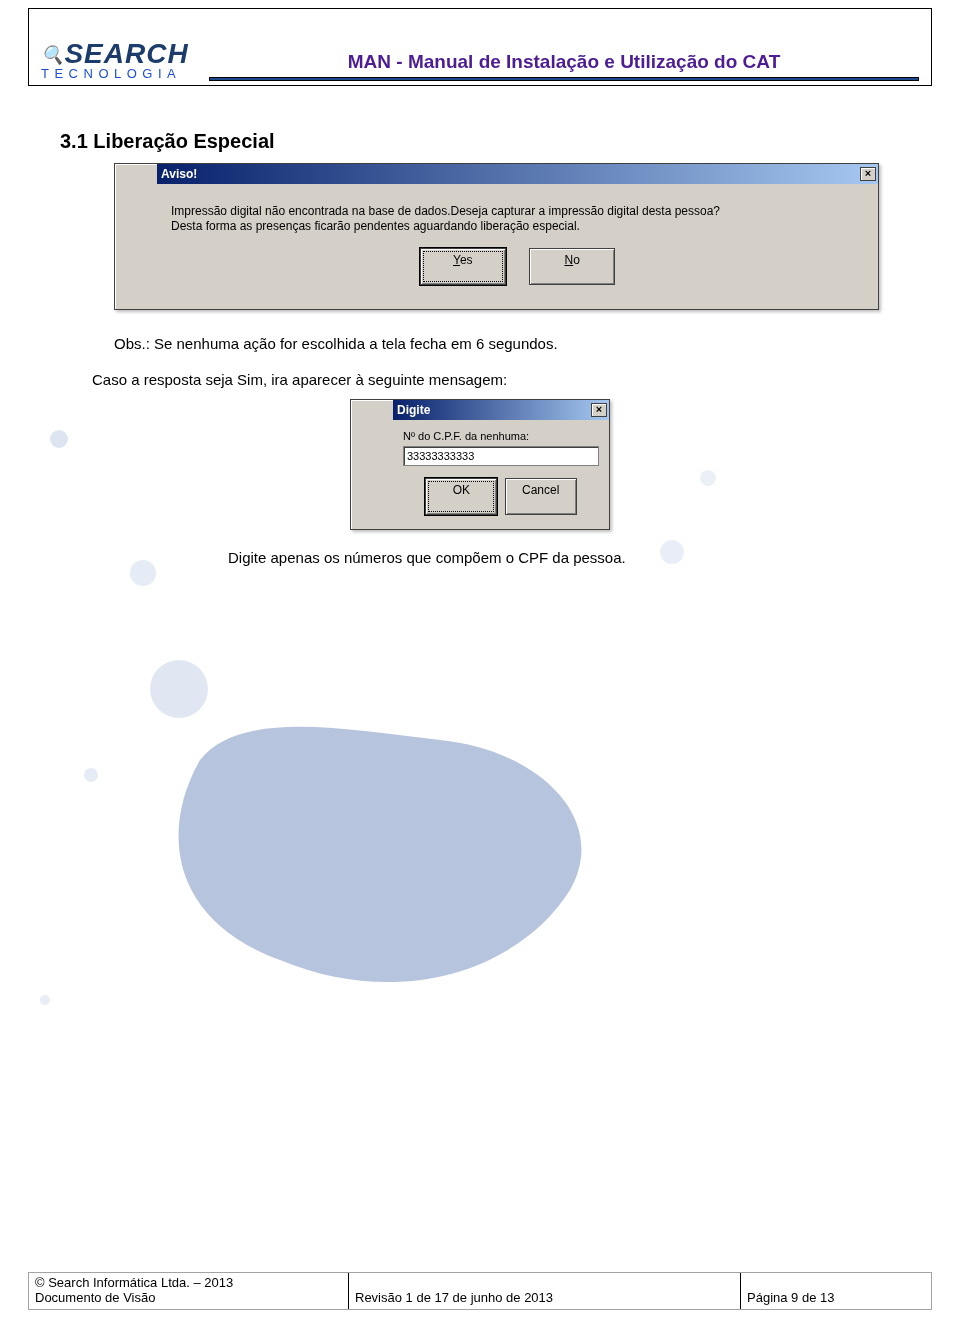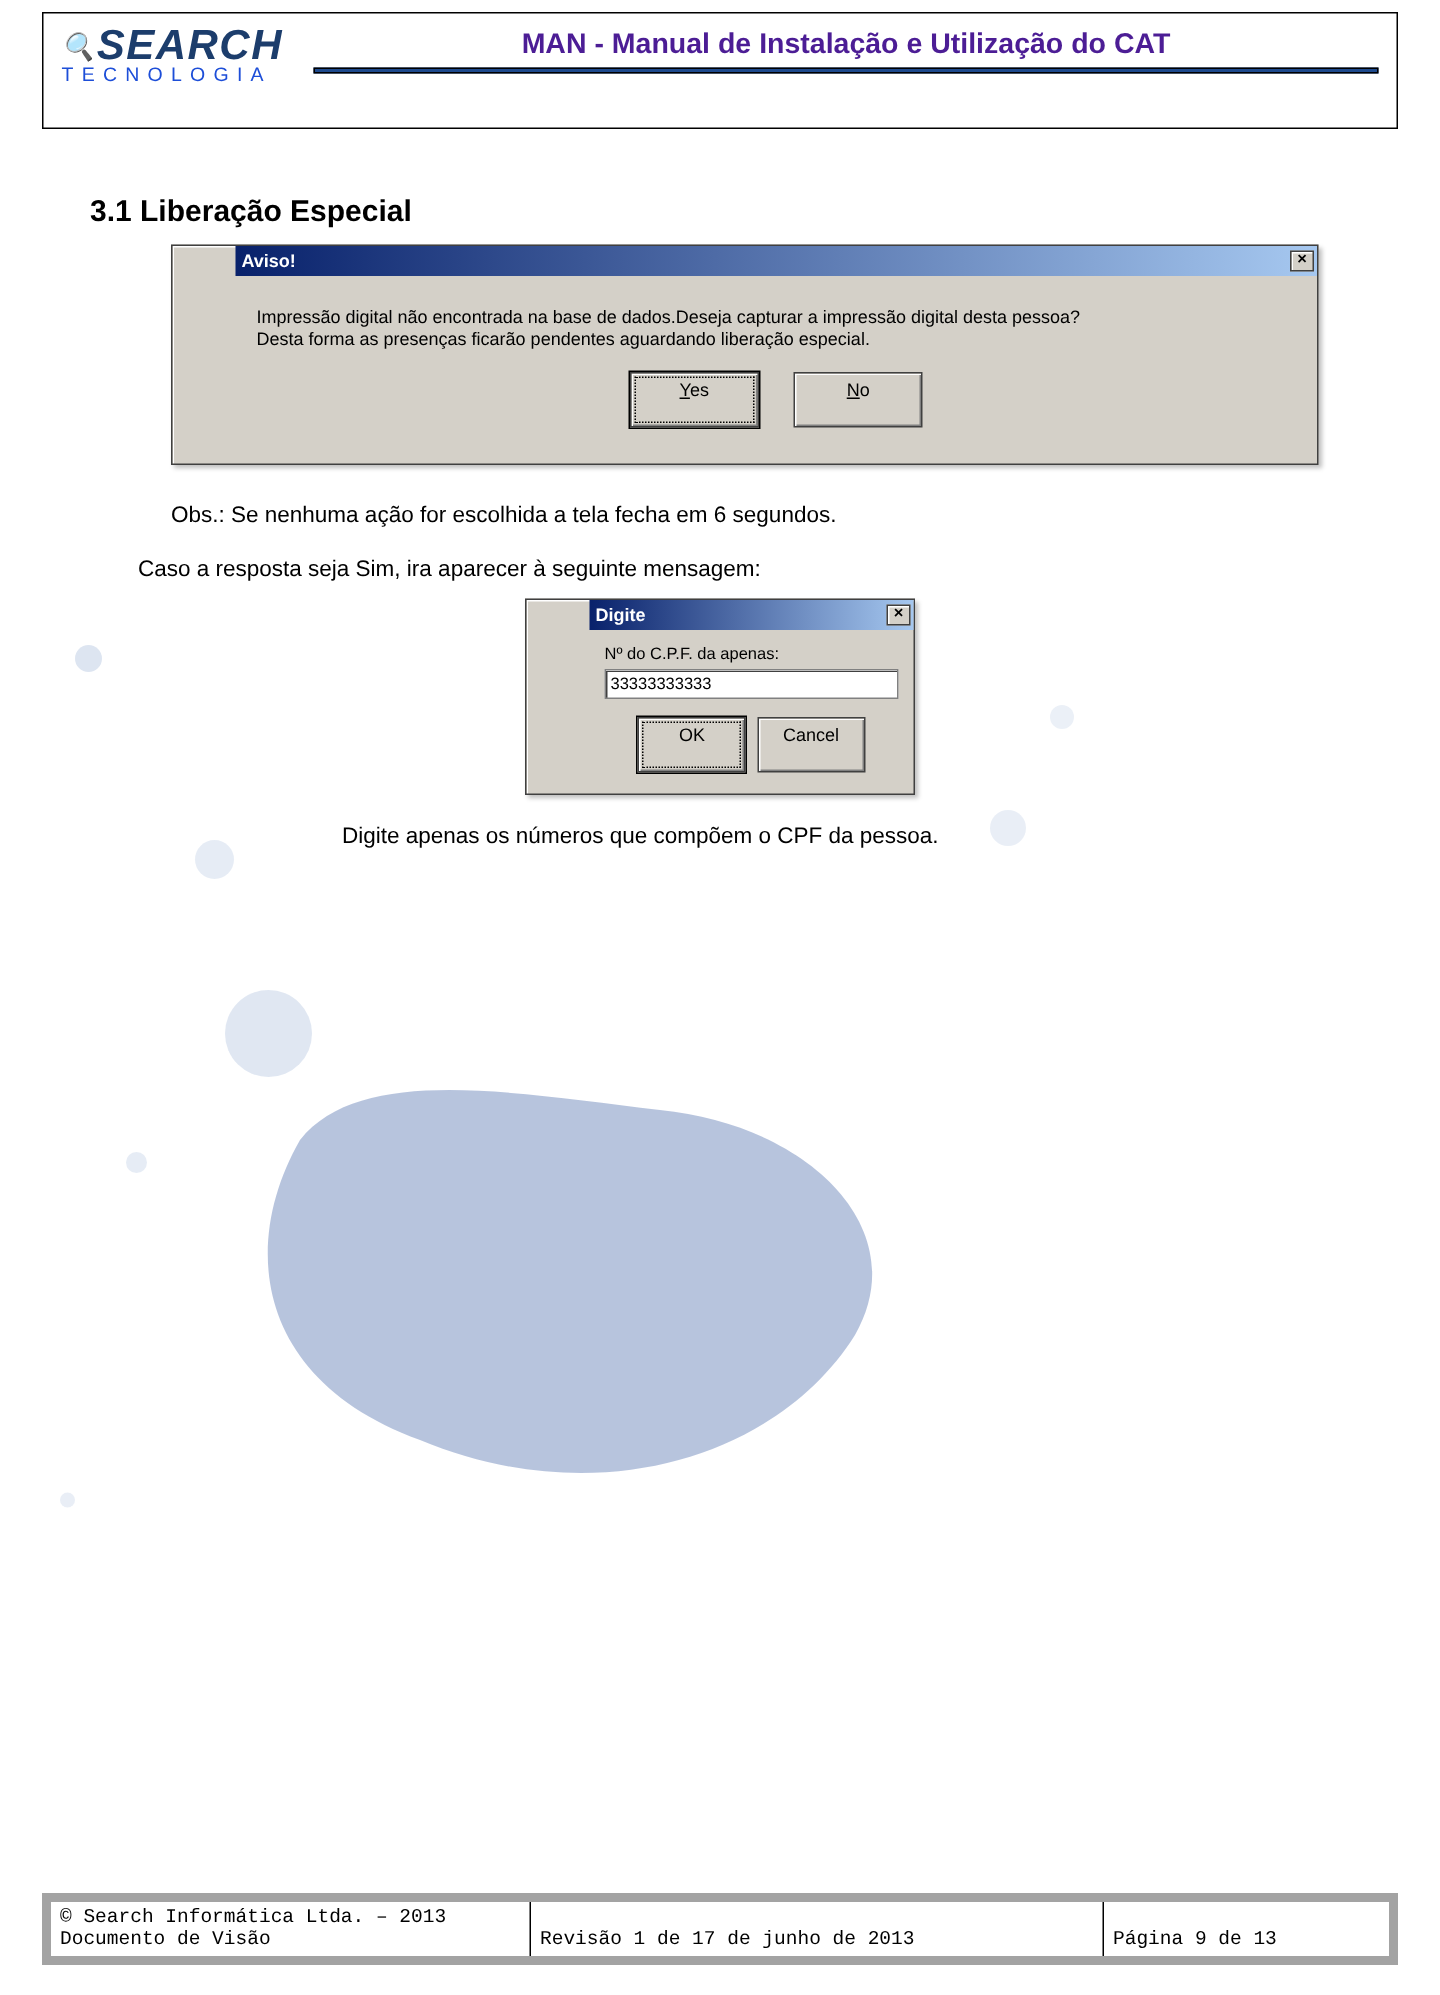--- a/index.html
+++ b/index.html
@@ -12,21 +12,21 @@
   }
   
   .bg-shapes { position: absolute; inset: 0; z-index: 0; pointer-events: none; }
   .dot { position: absolute; border-radius: 50%; background: #c7d4e8; opacity: 0.6; }
   .page { position: relative; z-index: 1; width: 100%; height: 100%; padding: 0; }
   
   .header-box {
     margin: 8px 28px 4px 28px;
     border: 1.5px solid #000;
     display: flex;
-    align-items: flex-start;
+    align-items: flex-end;
     min-height: 78px;
   }
   .logo-cell { width: 180px; padding: 10px 8px 4px 12px; }
   .logo-top {
     font-family: "Arial Black", Arial, sans-serif;
     font-weight: 900;
     font-style: italic;
     letter-spacing: 1px;
     font-size: 28px;
     color: #1c3d6c;
@@ -135,24 +135,23 @@
     font-size: 11px;
     padding: 2px 3px;
     font-family: Tahoma, Arial, sans-serif;
   }
   .dlg2-btns { text-align: center; padding: 12px 0 4px 0; }
   .dlg2-btns .win-btn { min-width: 72px; margin: 0 2px; }
   
   .footer {
     position: absolute;
     left: 28px; right: 28px; bottom: 28px;
-    border: 6px solid #a3a3a3;
+    border: 1px solid #a3a3a3;
     display: flex;
     font-size: 13px;
-    font-family: Liberation Mono, monospace;
   }
   .footer .cell {
     padding: 2px 6px 4px 6px;
   }
   .footer .c1 { flex: 0 0 320px; border-right: 1px solid #000; }
   .footer .c2 { flex: 1; border-right: 1px solid #000; text-align: left; display:flex; align-items:flex-end;}
   .footer .c3 { flex: 0 0 190px; text-align: left; display:flex; align-items:flex-end;}
 </style>
 </head>
 <body>
@@ -210,21 +209,21 @@
 
     <p class="para" style="margin-left:32px;margin-top:16px;color:#000">Caso a resposta seja Sim, ira aparecer à seguinte mensagem:</p>
 
     <div class="dlg dlg2">
       <div class="dlg-title">
         <span>Digite</span>
         <span class="spacer"></span>
         <span class="close-btn">×</span>
       </div>
       <div class="dlg2-body">
-        <label class="field-label">Nº do C.P.F. da apenas:</label>
+        <label class="field-label">Nº do C.P.F. da nenhuma:</label>
         <input class="win-input" type="text" value="33333333333" style="">
         <div class="dlg2-btns">
           <span class="win-btn default">OK</span>
           <span class="win-btn">Cancel</span>
         </div>
       </div>
     </div>
 
     <p class="para" style="margin-left:168px;margin-top:18px">Digite apenas os números que compõem o CPF da pessoa.</p>
   </div>

